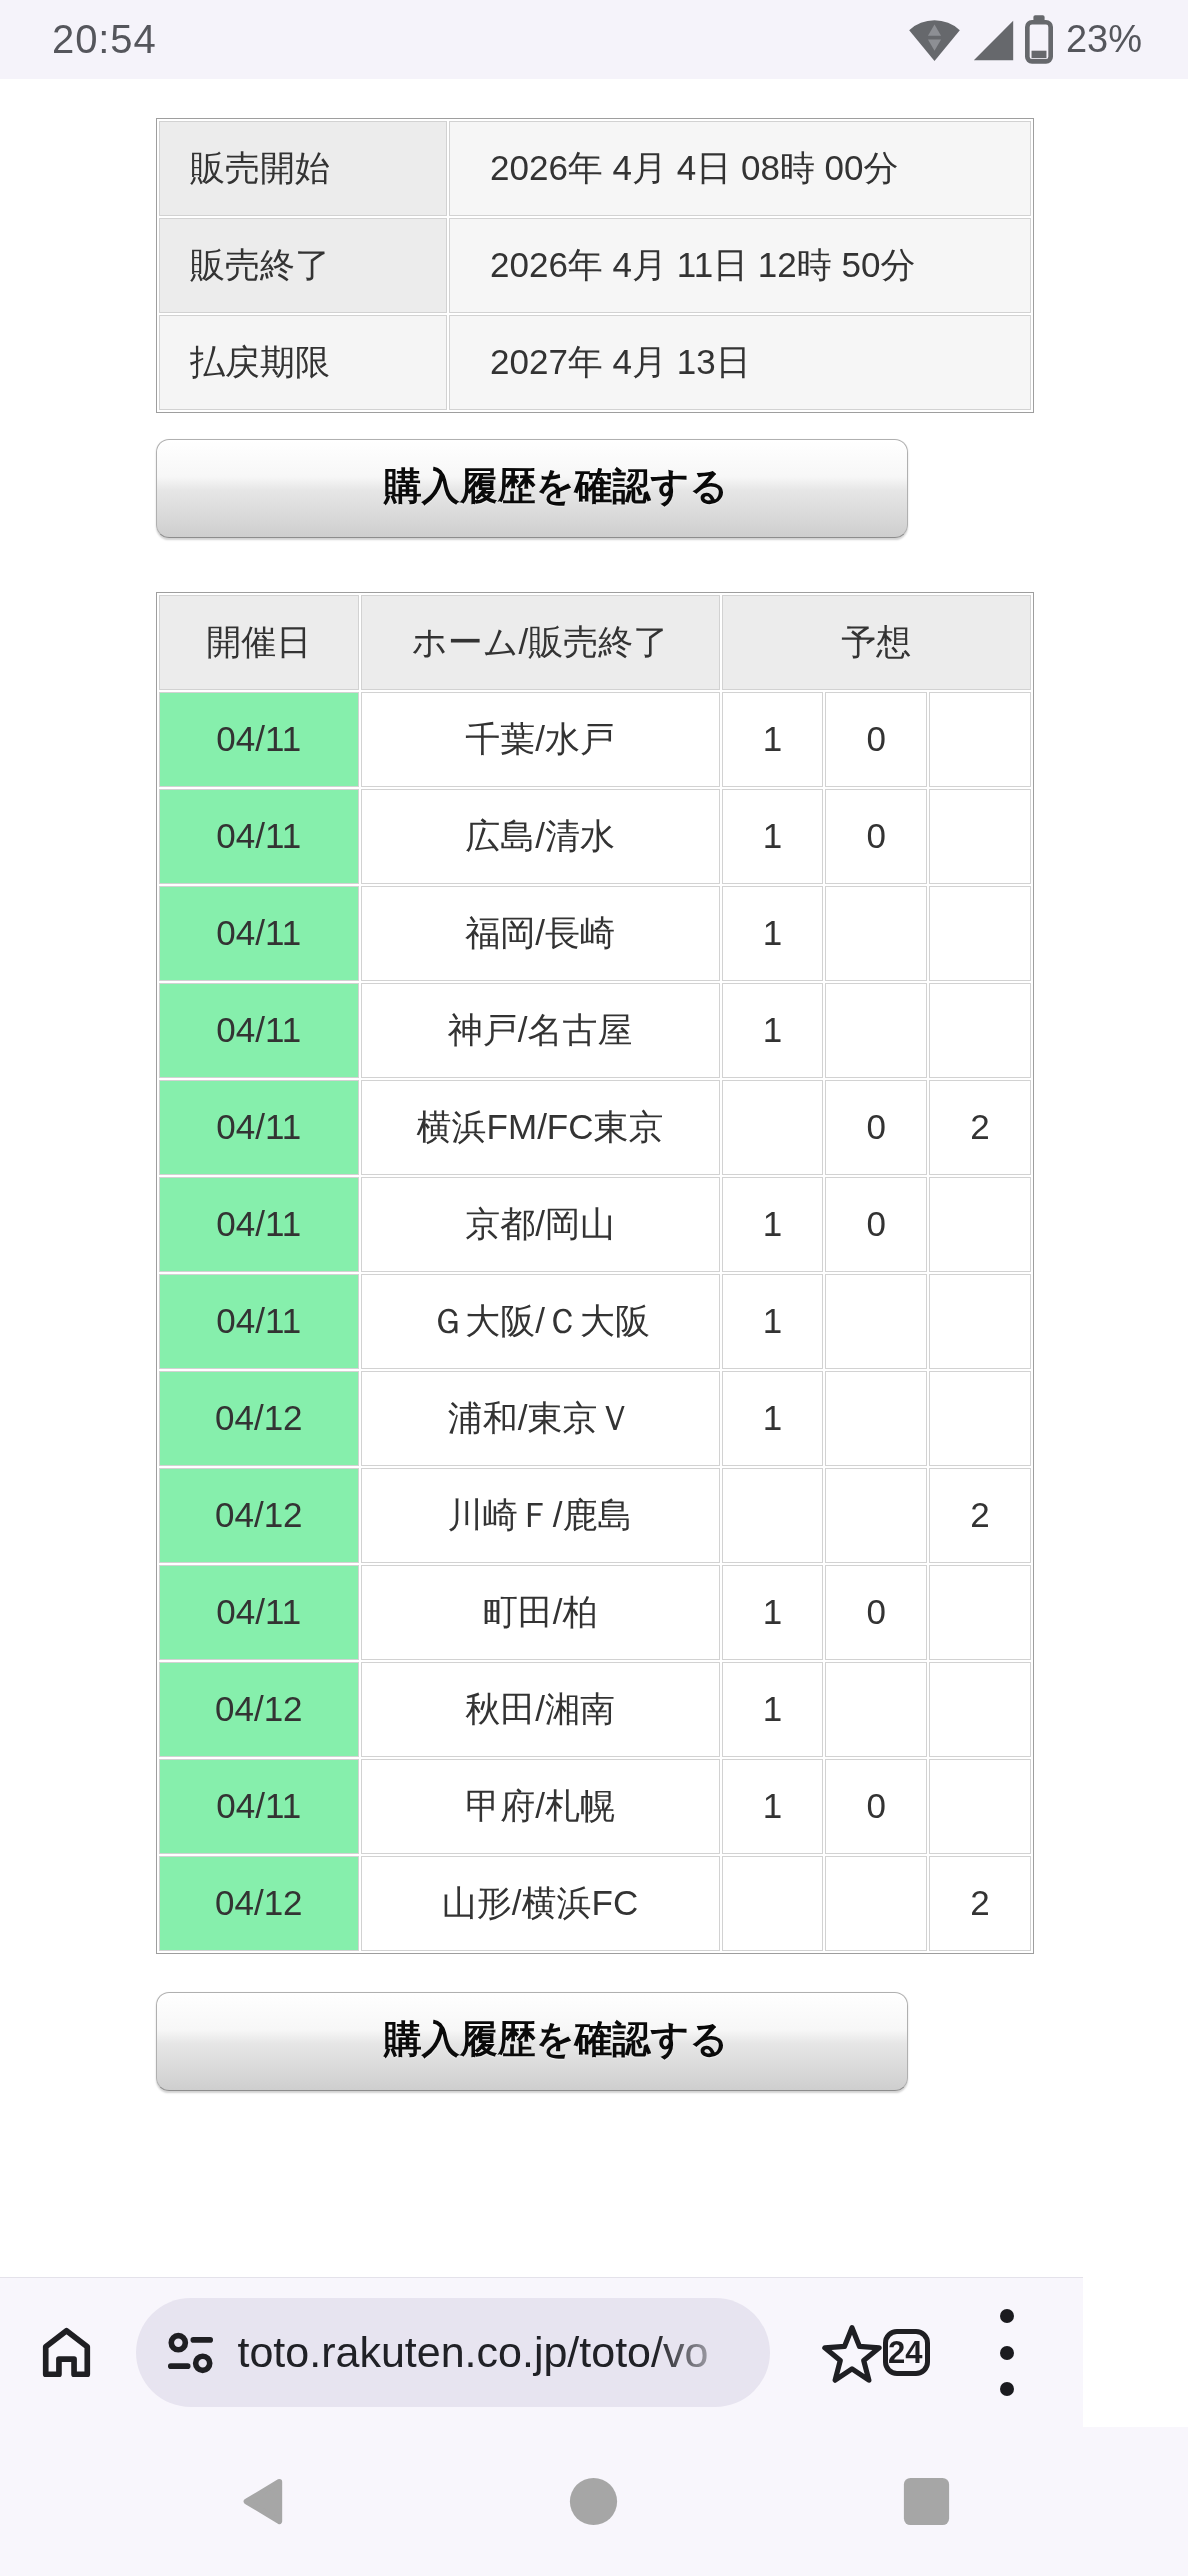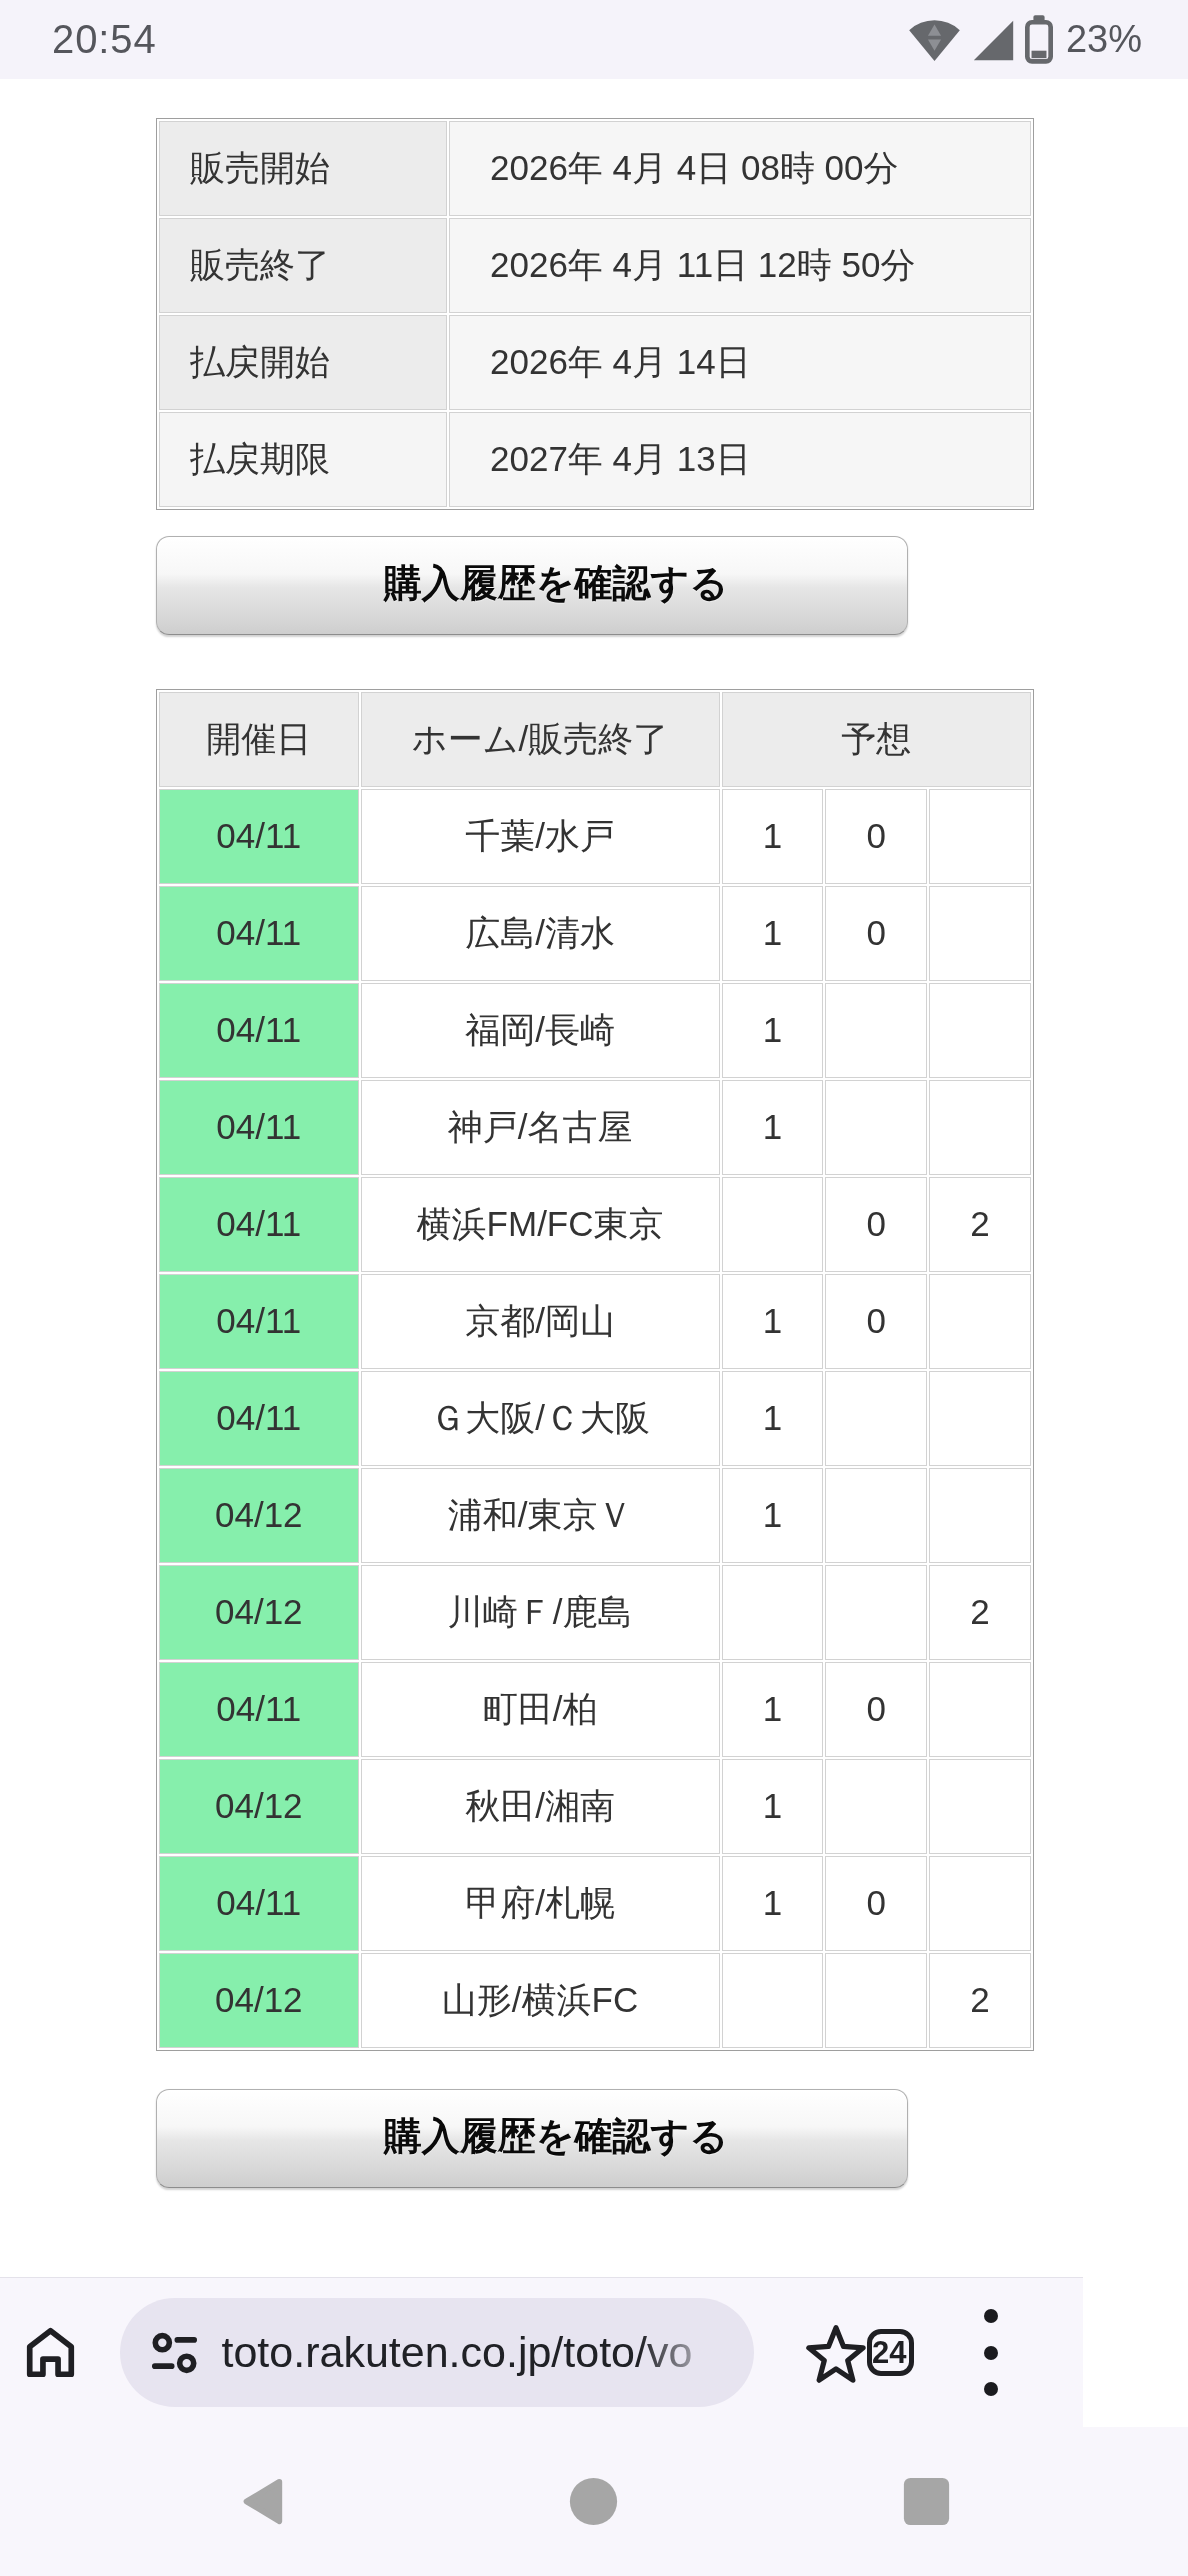--- a/index.html
+++ b/index.html
@@ -52,21 +52,21 @@
   .glossy-btn.bottom{margin-top:38px;}
   
   .match-table{margin-top:54px;}
   .match-table th{background:#ececec;text-align:center;}
   .match-table td{text-align:center;background:#fff;}
   .match-table td.date{background:#86efac;}
   
   .toolbar{
     position:absolute;left:0;top:2277px;width:1083px;height:150px;
     background:#f8f6fc;border-top:0.9px solid #e4e2ea;box-sizing:border-box;
-    display:flex;align-items:center;padding:0 0 0 24px;
+    display:flex;align-items:center;padding:0 0 0 40px;
   }
   .toolbar svg{display:block;flex:none;}
   .url-pill{
     margin-left:43px;width:634px;height:109px;border-radius:55px;
     background:#e7e4f0;display:flex;align-items:center;
     padding:0 22.6px 0 32px;box-sizing:border-box;flex:none;
   }
   .url-text{
     margin-left:24.5px;font-size:43px;color:#202126;white-space:nowrap;overflow:hidden;
     flex:1;
@@ -128,24 +128,20 @@
     <tbody>
         <tr>
           <th>販売開始</th>
           <td>2026年 4月 4日  08時 00分</td>
         </tr>
         <tr>
           <th>販売終了</th>
           <td>2026年 4月 11日  12時 50分</td>
         </tr>
         <tr>
-          <th>払戻開始</th>
-          <td>2026年 4月 14日</td>
-        </tr>
-        <tr>
           <th>払戻期限</th>
           <td>2027年 4月 13日</td>
         </tr>
       </tbody>
   </table>
 
   <a class="glossy-btn">購入履歴を確認する</a>
 
   <table class="grid match-table">
     <colgroup>

